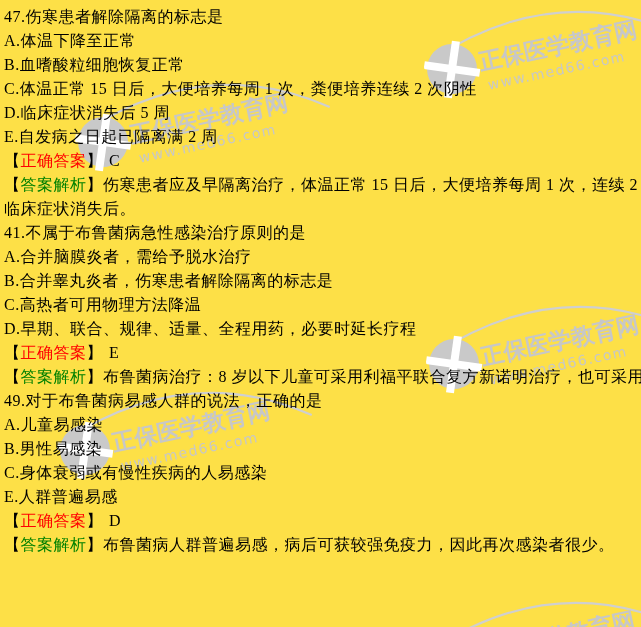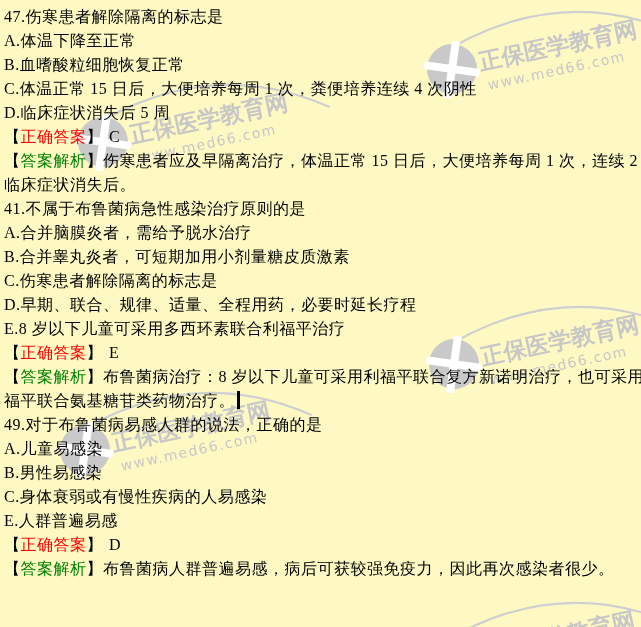--- a/index.html
+++ b/index.html
@@ -5,21 +5,21 @@
   html, body {
     margin: 0; padding: 0;
     width: 641px; height: 627px;
     overflow: hidden;
     background: #ffffff;
   }
   .page {
     position: relative;
     width: 641px; height: 627px;
     font-family: "Liberation Serif", serif;
-    background: #fef9c3;
+    background: #fde047;
   }
   
   .wm {
     position: absolute;
     width: 270px; height: 100px;
     transform: rotate(-12deg);
     transform-origin: 27px 57px;
     pointer-events: none;
     z-index: 1;
   }
@@ -102,34 +102,33 @@
       <use href="#wm-sym"></use>
     </svg>
   <svg class="wm wm5" viewBox="0 0 270 100">
       <use href="#wm-sym"></use>
     </svg>
 
   <div class="textcol" id="lines">
       <div class="ln"><span>47.伤寒患者解除隔离的标志是</span></div>
       <div class="ln"><span>A.体温下降至正常</span></div>
       <div class="ln"><span>B.血嗜酸粒细胞恢复正常</span></div>
-      <div class="ln"><span>C.体温正常 15 日后，大便培养每周 1 次，粪便培养连续 4 次阴性</span></div>
+      <div class="ln"><span>C.体温正常 15 日后，大便培养每周 1 次，粪便培养连续 2 次阴性</span></div>
       <div class="ln"><span>D.临床症状消失后 5 周</span></div>
+      <div class="ln"><span>E.自发病之日起已隔离满 2 周</span></div>
       <div class="ln"><span>【</span><span class="red">正确答案</span><span>】</span><span class="ans">C</span></div>
       <div class="ln"><span>【</span><span class="green">答案解析</span><span>】</span><span>伤寒患者应及早隔离治疗，体温正常 15 日后，大便培养每周 1 次，连续 2 次</span></div>
       <div class="ln"><span>临床症状消失后。</span></div>
       <div class="ln"><span>41.不属于布鲁菌病急性感染治疗原则的是</span></div>
       <div class="ln"><span>A.合并脑膜炎者，需给予脱水治疗</span></div>
-      <div class="ln"><span>B.合并睾丸炎者，可短期加用小剂量糖皮质激素</span></div>
-      <div class="ln"><span>C.伤寒患者解除隔离的标志是</span></div>
+      <div class="ln"><span>B.合并睾丸炎者，伤寒患者解除隔离的标志是</span></div>
+      <div class="ln"><span>C.高热者可用物理方法降温</span></div>
       <div class="ln"><span>D.早期、联合、规律、适量、全程用药，必要时延长疗程</span></div>
-      <div class="ln"><span>E.8 岁以下儿童可采用多西环素联合利福平治疗</span></div>
       <div class="ln"><span>【</span><span class="red">正确答案</span><span>】</span><span class="ans">E</span></div>
       <div class="ln"><span>【</span><span class="green">答案解析</span><span>】</span><span>布鲁菌病治疗：8 岁以下儿童可采用利福平联合复方新诺明治疗，也可采用利</span></div>
-      <div class="ln"><span>福平联合氨基糖苷类药物治疗。</span><span class="caret"></span></div>
       <div class="ln"><span>49.对于布鲁菌病易感人群的说法，正确的是</span></div>
       <div class="ln"><span>A.儿童易感染</span></div>
       <div class="ln"><span>B.男性易感染</span></div>
       <div class="ln"><span>C.身体衰弱或有慢性疾病的人易感染</span></div>
       <div class="ln"><span>E.人群普遍易感</span></div>
       <div class="ln"><span>【</span><span class="red">正确答案</span><span>】</span><span class="ans">D</span></div>
       <div class="ln"><span>【</span><span class="green">答案解析</span><span>】</span><span>布鲁菌病人群普遍易感，病后可获较强免疫力，因此再次感染者很少。</span></div>
     </div>
 
 </div>

